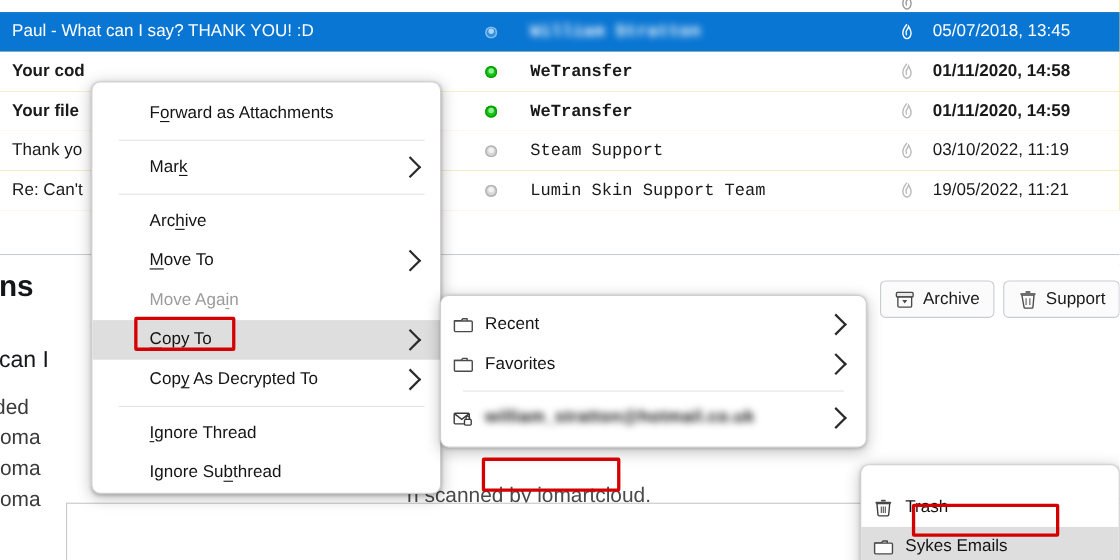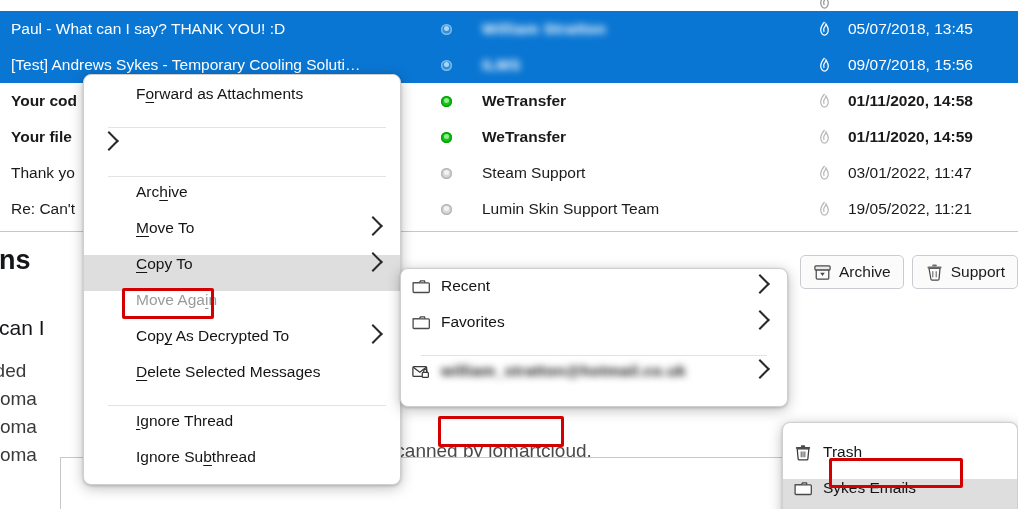--- a/index.html
+++ b/index.html
@@ -56,20 +56,21 @@
   }
   .c-attach {
     width: 44px;
     display: flex; align-items: center; justify-content: center;
   }
   .c-correspondent {
     width: 340px;
     padding-left: 14px;
     white-space: nowrap;
     overflow: hidden;
+    font-family: Liberation Mono, monospace;
   }
   .c-thread {
     width: 32px;
     display: flex; align-items: center; justify-content: center;
   }
   .c-date {
     flex: 1;
     padding-left: 8px;
     white-space: nowrap;
   }
@@ -196,21 +197,21 @@
     box-shadow: 0 3px 14px rgba(0,0,0,.26), 0 1px 3px rgba(0,0,0,.18);
     padding: 6px 0;
     font-size: 15.5px;
     color: #141414;
   }
   #menu-main  { left: 83px;  top: 74px;  width: 318px; padding: 10px 0 0 0; }
   #menu-copyto{ left: 400px; top: 268px; width: 388px; padding: 8px 0; }
   #menu-local { left: 782px; top: 422px; width: 236px; padding: 20px 0; }
 
   .mi {
-    display: flex; align-items: flex-start;
+    display: flex; align-items: center;
     height: 36px;
     padding: 0 14px 0 10px;
     position: relative;
     white-space: nowrap;
   }
   .mi .mi-icon {
     width: 26px; min-width: 26px;
     display: flex; align-items: center; justify-content: flex-start;
   }
   .mi .mi-label {
@@ -275,33 +276,20 @@
         </div>
       <div class="c-correspondent blurred">William Stratton</div>
       <div class="c-thread">
         <svg class="thread-glyph" viewBox="0 0 16 18">
           <path d="M8 1 C5.5 4 4 6 4 9.5 C4 12.6 5.9 15 8 15 C10.1 15 12 12.6 12 9.5 C12 7 10.5 5 9.6 3.2 C9.2 5 8.6 6 7.6 7.2 C7 8 7 9 7.3 9.8 C7.6 10.6 7.4 11.4 6.9 11.6" fill="none" stroke="#ffffff" stroke-width="1.35"></path>
         </svg>
       </div>
       <div class="c-date">05/07/2018, 13:45</div>
     </div>
 
-    <div class="msg-row selected">
-      <div class="c-subject">[Test] Andrews Sykes - Temporary Cooling Soluti…</div>
-      <div class="c-attach">
-          <span class="dot on-blue"></span>
-        </div>
-      <div class="c-correspondent blurred">ILMS</div>
-      <div class="c-thread">
-        <svg class="thread-glyph" viewBox="0 0 16 18">
-          <path d="M8 1 C5.5 4 4 6 4 9.5 C4 12.6 5.9 15 8 15 C10.1 15 12 12.6 12 9.5 C12 7 10.5 5 9.6 3.2 C9.2 5 8.6 6 7.6 7.2 C7 8 7 9 7.3 9.8 C7.6 10.6 7.4 11.4 6.9 11.6" fill="none" stroke="#ffffff" stroke-width="1.35"></path>
-        </svg>
-      </div>
-      <div class="c-date">09/07/2018, 15:56</div>
-    </div>
 
     <div class="msg-row unread">
       <div class="c-subject">Your cod</div>
       <div class="c-attach">
           <span class="dot green"></span>
         </div>
       <div class="c-correspondent">WeTransfer</div>
       <div class="c-thread">
         <svg class="thread-glyph" viewBox="0 0 16 18">
           <path d="M8 1 C5.5 4 4 6 4 9.5 C4 12.6 5.9 15 8 15 C10.1 15 12 12.6 12 9.5 C12 7 10.5 5 9.6 3.2 C9.2 5 8.6 6 7.6 7.2 C7 8 7 9 7.3 9.8 C7.6 10.6 7.4 11.4 6.9 11.6" fill="none" stroke="#b9b9b9" stroke-width="1.35"></path>
@@ -328,21 +316,21 @@
       <div class="c-subject">Thank yo</div>
       <div class="c-attach">
           <span class="dot grey"></span>
         </div>
       <div class="c-correspondent">Steam Support</div>
       <div class="c-thread">
         <svg class="thread-glyph" viewBox="0 0 16 18">
           <path d="M8 1 C5.5 4 4 6 4 9.5 C4 12.6 5.9 15 8 15 C10.1 15 12 12.6 12 9.5 C12 7 10.5 5 9.6 3.2 C9.2 5 8.6 6 7.6 7.2 C7 8 7 9 7.3 9.8 C7.6 10.6 7.4 11.4 6.9 11.6" fill="none" stroke="#b9b9b9" stroke-width="1.35"></path>
         </svg>
       </div>
-      <div class="c-date">03/01/2022, 11:47</div>
+      <div class="c-date">03/10/2022, 11:19</div>
     </div>
 
     <div class="msg-row">
       <div class="c-subject">Re: Can't</div>
       <div class="c-attach">
           <span class="dot grey"></span>
         </div>
       <div class="c-correspondent">Lumin Skin Support Team</div>
       <div class="c-thread">
         <svg class="thread-glyph" viewBox="0 0 16 18">
@@ -393,51 +381,49 @@
   <div class="menu" id="menu-main">
 
     <div class="mi no-icon">
       <span class="mi-label">F<span class="acc">o</span>rward as Attachments</span>
     </div>
 
     <div class="msep"></div>
 
 
     <div class="mi no-icon">
+      <span class="mi-label">Mar<span class="acc">k</span></span>
       <span class="chev"></span>
     </div>
 
     <div class="msep"></div>
 
     <div class="mi no-icon">
       <span class="mi-label">Arc<span class="acc">h</span>ive</span>
     </div>
 
     <div class="mi no-icon">
       <span class="mi-label"><span class="acc">M</span>ove To</span>
       <span class="chev"></span>
+    </div>
+
+    <div class="mi no-icon disabled">
+      <span class="mi-label">Move Aga<span class="acc">i</span>n</span>
     </div>
 
     <div class="mi no-icon hover">
       <span class="mi-label"><span class="acc">C</span>opy To</span>
       <span class="chev"></span>
     </div>
 
-    <div class="mi no-icon disabled">
-      <span class="mi-label">Move Aga<span class="acc">i</span>n</span>
-    </div>
-
     <div class="mi no-icon">
       <span class="mi-label">Cop<span class="acc">y</span> As Decrypted To</span>
       <span class="chev"></span>
     </div>
 
-    <div class="mi no-icon">
-      <span class="mi-label"><span class="acc">D</span>elete Selected Messages</span>
-    </div>
 
     <div class="msep"></div>
 
     <div class="mi no-icon">
       <span class="mi-label"><span class="acc">I</span>gnore Thread</span>
     </div>
 
     <div class="mi no-icon">
       <span class="mi-label">Ignore Su<span class="acc">b</span>thread</span>
     </div>

